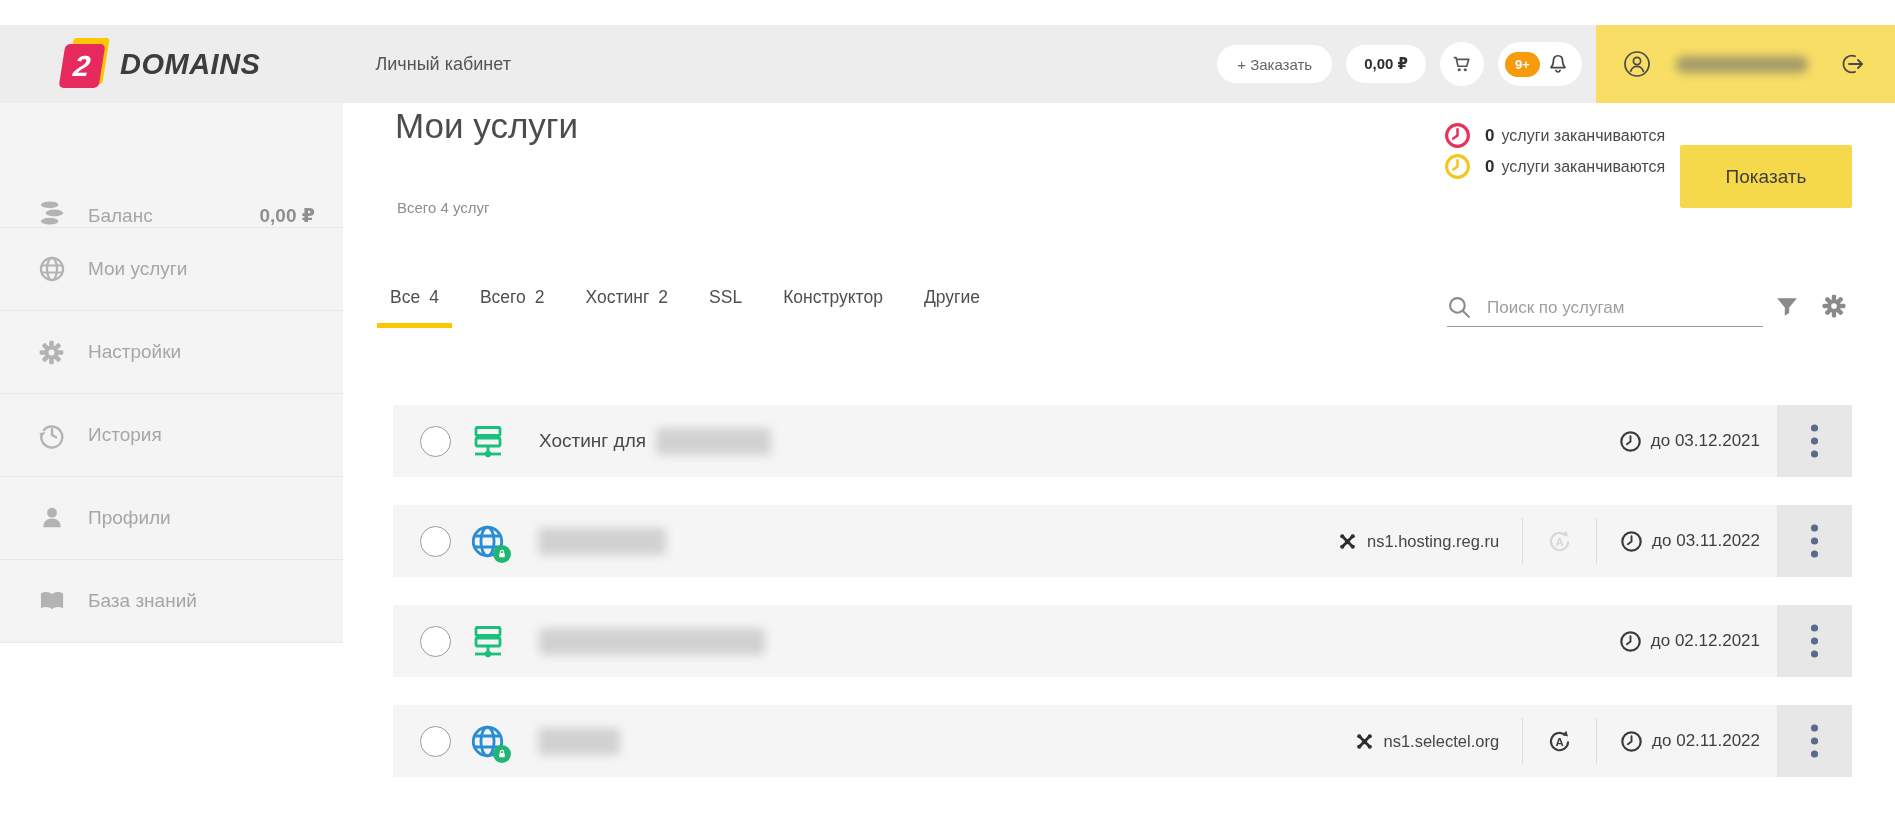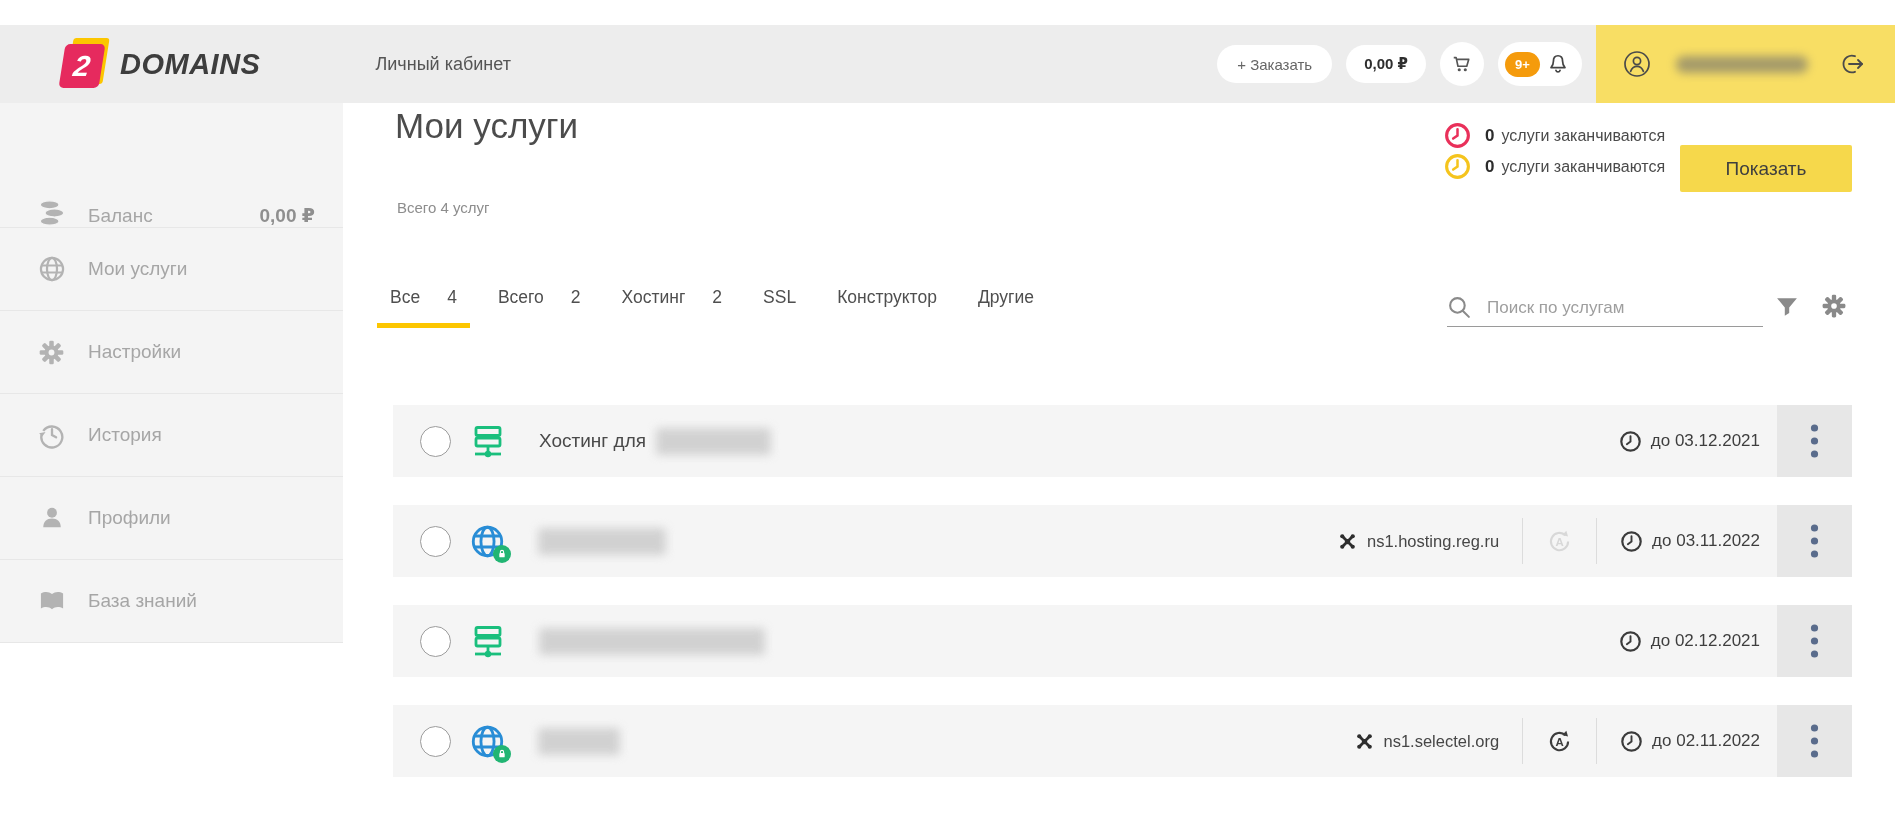--- a/index.html
+++ b/index.html
@@ -33,24 +33,24 @@
   .side-icon{width:30px;display:flex;flex:none;}
   .side-label{margin-left:20px;font-size:19px;color:#a6a6a6;}
   .side-value{margin-left:auto;font-size:19px;font-weight:bold;color:#8f8f8f;}
   
   .page-title{position:absolute;left:395px;top:106px;font-size:35px;color:#4c4c4c;}
   .subtitle{position:absolute;left:397px;top:199px;font-size:15px;color:#8d8d8d;}
   .alerts{position:absolute;left:1444px;top:120px;}
   .alert-row{display:flex;align-items:center;height:31px;}
   .alert-count{margin-left:14px;font-size:17px;font-weight:bold;color:#2c2c2c;}
   .alert-label{margin-left:7px;font-size:16px;color:#4a4a4a;}
-  .show-btn{position:absolute;left:1680px;top:145px;width:172px;height:47px;background:#f6d84b;border:none;font-size:19px;color:#3f3f3f;cursor:pointer;font-family:inherit;border-radius:2px;}
+  .show-btn{position:absolute;left:1680px;top:145px;width:172px;height:63px;background:#f6d84b;border:none;font-size:19px;color:#3f3f3f;cursor:pointer;font-family:inherit;border-radius:2px;}
   
   .tabs{position:absolute;left:377px;top:287px;display:flex;}
-  .tab{padding:0 13px 15px;margin-right:15px;font-size:17.5px;color:#4f4f4f;border:none;background:none;border-bottom:5px solid transparent;display:flex;gap:27px;cursor:pointer;font-family:inherit;}
+  .tab{padding:0 13px 15px;margin-right:15px;font-size:17.5px;color:#4f4f4f;border:none;background:none;border-bottom:5px solid transparent;display:flex;gap:9px;cursor:pointer;font-family:inherit;}
   .tab.active{border-bottom-color:#fcc600;}
   .search{position:absolute;left:1447px;top:289px;width:316px;height:37px;border-bottom:1.5px solid #9a9a9a;display:flex;align-items:center;}
   .search input{border:none;background:none;outline:none;font-size:17px;color:#555;margin-left:13px;width:255px;font-family:inherit;}
   .search input::placeholder{color:#9e9e9e;}
   .iconbtn{background:none;border:none;display:flex;cursor:pointer;padding:0;}
   .filter-btn{position:absolute;left:1776px;top:296px;}
   .gear-btn{position:absolute;left:1821px;top:293px;}
   
   .srow{position:absolute;left:393px;width:1459px;height:72px;background:#f5f5f5;display:flex;align-items:center;padding-left:27px;box-sizing:border-box;}
   .chk{width:31px;height:31px;border-radius:50%;background:#fff;border:1px solid #9c9c9c;flex:none;cursor:pointer;padding:0;}

